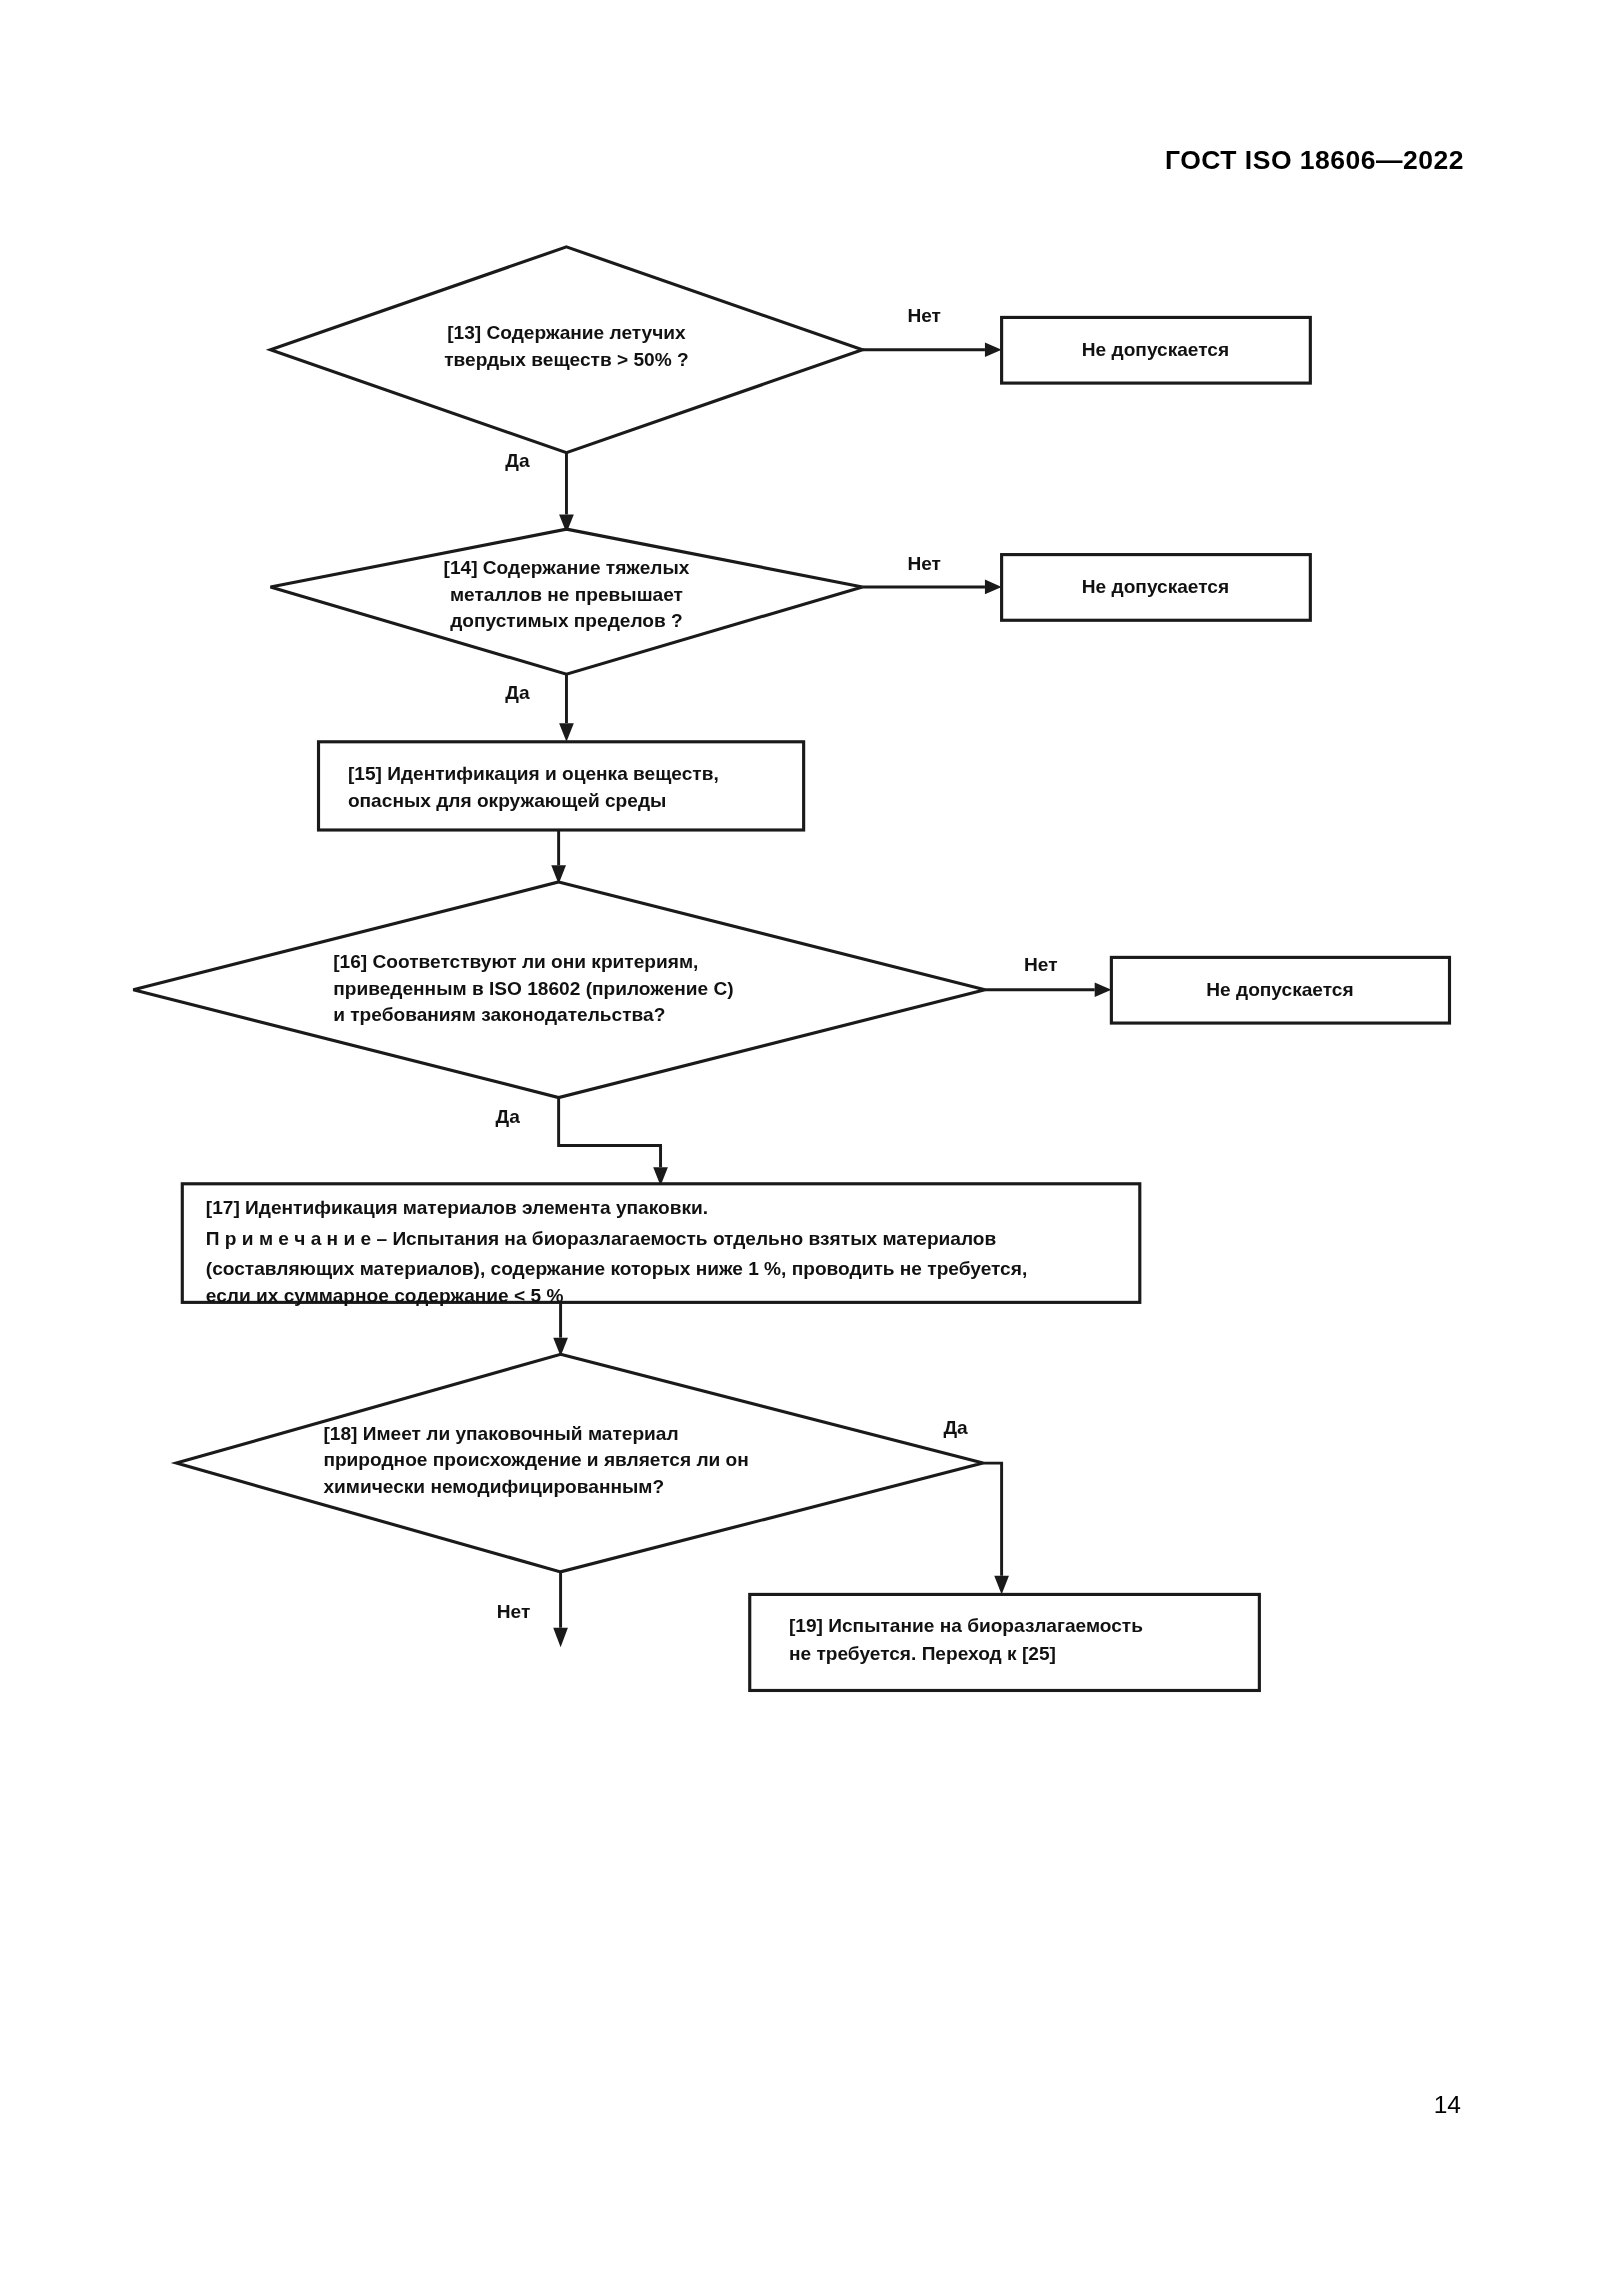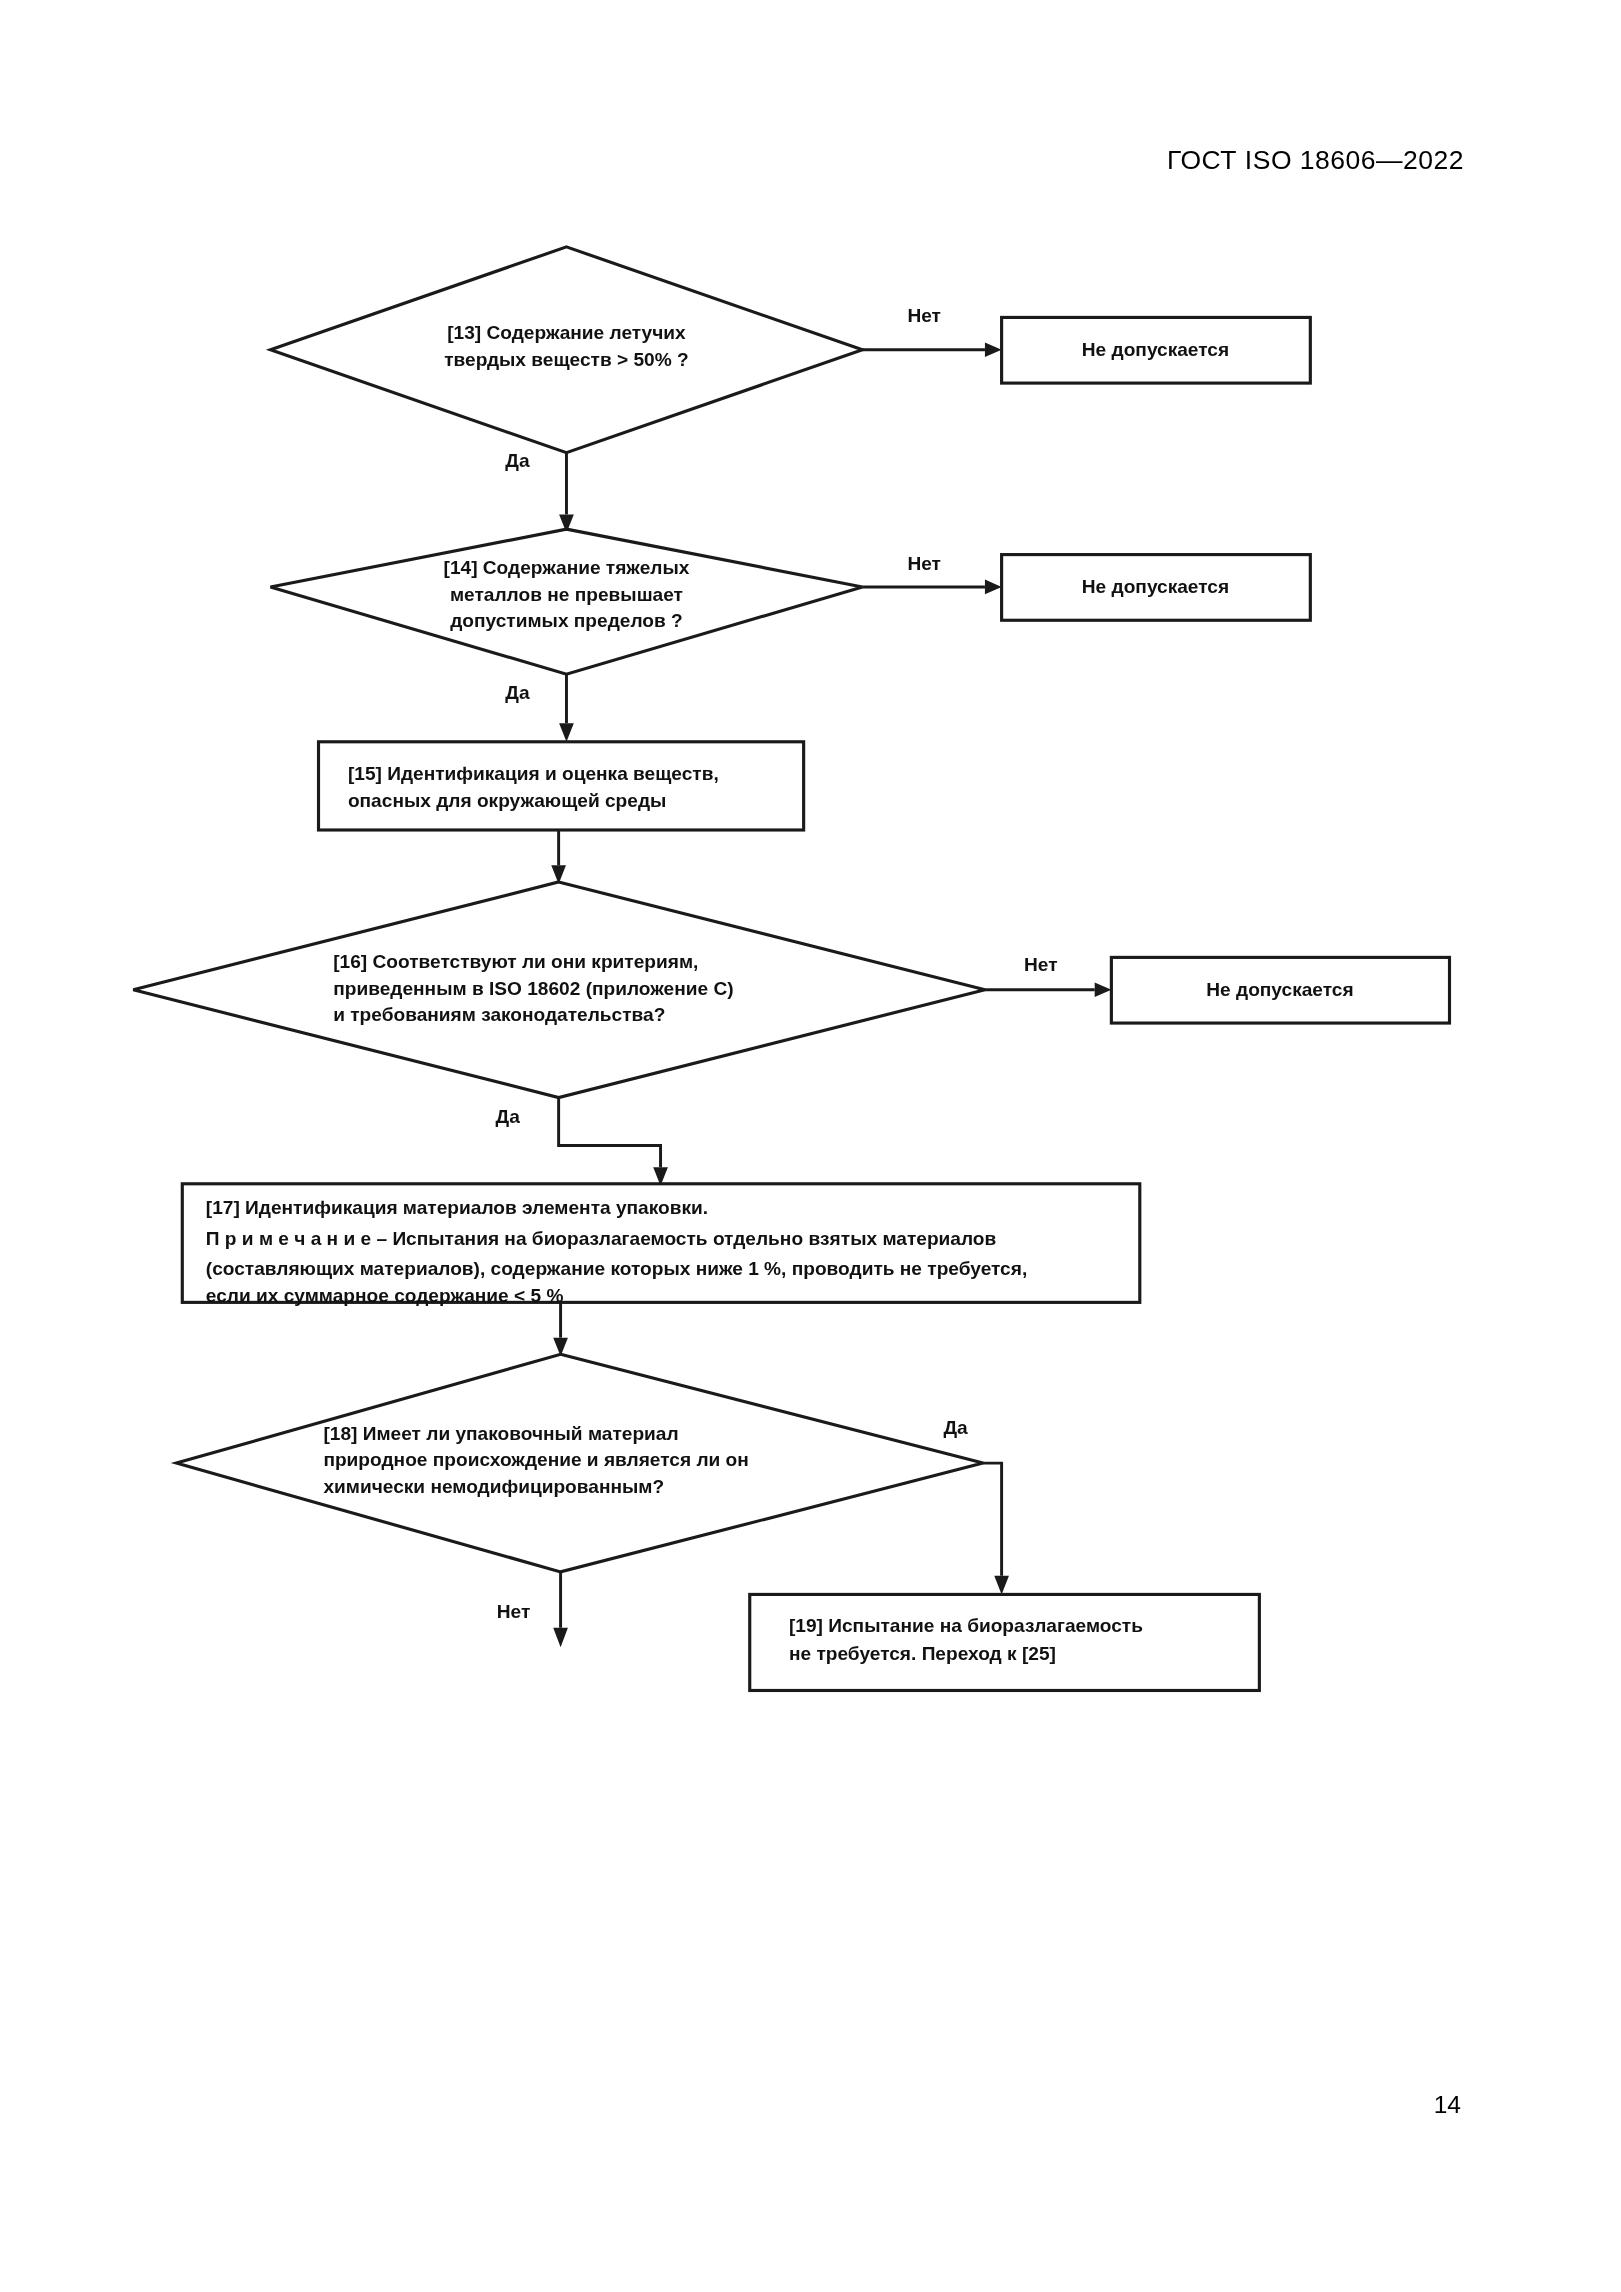--- a/index.html
+++ b/index.html
@@ -17,21 +17,21 @@
     width: 1621px;
     height: 2293px;
     background: #ffffff;
     overflow: hidden;
   }
   .page-header {
     position: absolute;
     top: 145px;
     right: 157px;
     font-size: 26.5px;
-    font-weight: normal;
+    font-weight: bold;
     letter-spacing: 0.5px;
     white-space: nowrap;
   }
   .page-number {
     position: absolute;
     bottom: 174px;
     right: 160px;
     font-size: 24.5px;
     font-weight: normal;
   }

